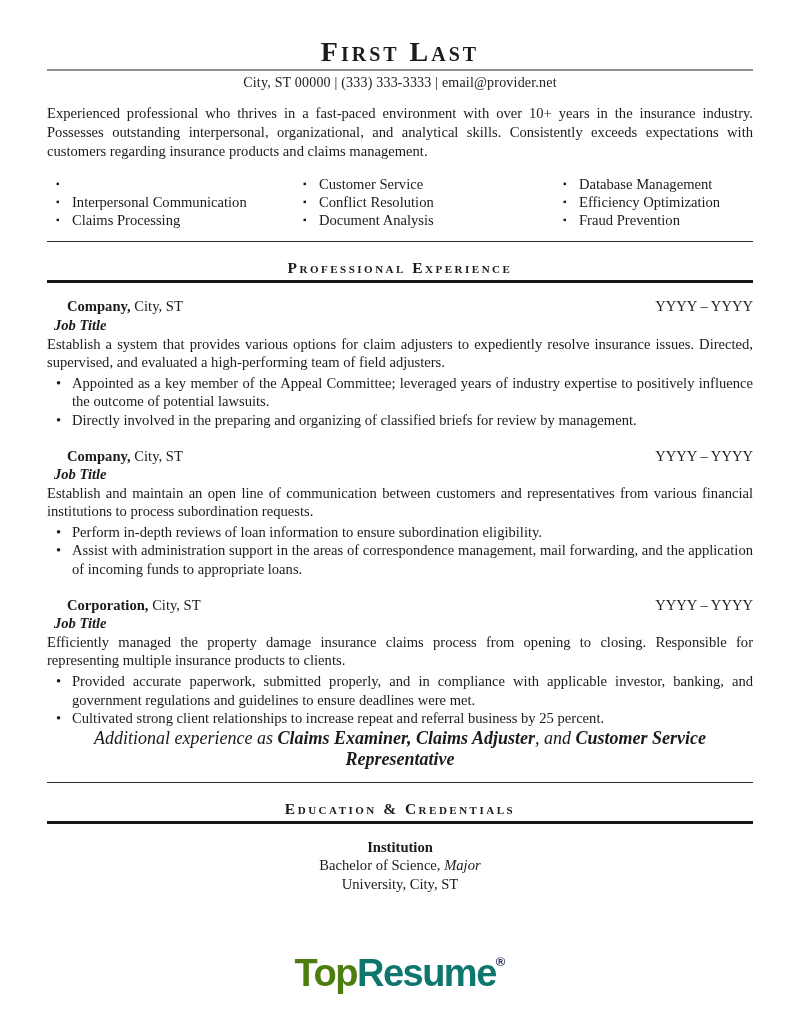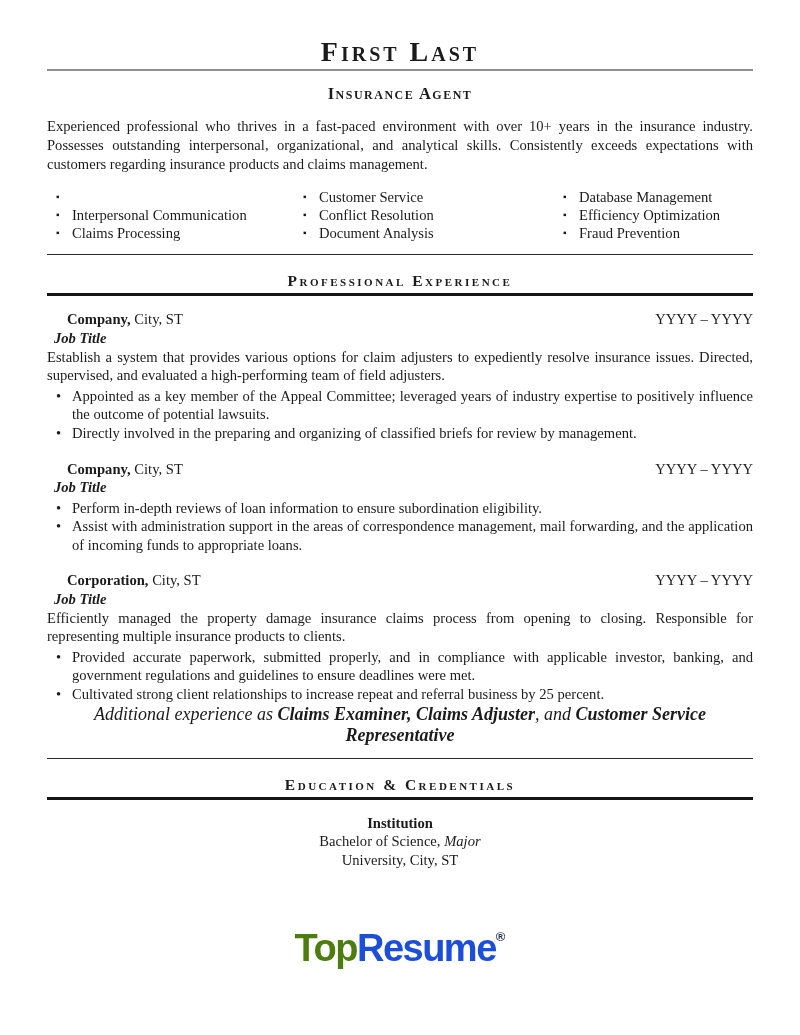--- a/index.html
+++ b/index.html
@@ -99,37 +99,37 @@
     text-align: center;
     margin-top: 46px;
     font-family: "Liberation Sans", sans-serif;
     font-weight: bold;
     font-size: 38px;
     letter-spacing: -1.5px;
     line-height: 44px;
     user-select: none;
   }
   .logo-top { color: #4d7c0f; }
-  .logo-resume { color: #1d4ed8; }
+  .logo-resume { color: #0f766e; }
   .logo-reg {
     font-size: 13px;
     vertical-align: 20px;
     letter-spacing: 0;
     color: #1f2b56;
   }
 </style>
 </head>
 <body>
 
 <div class="page">
 
   <div class="name">First Last</div>
   <hr class="name-rule">
-
-  <div class="role-title">Insurance Agent</div>
+  <div class="contact">City, ST 00000  |  (333) 333-3333  | email@provider.net</div>
+
 
   <p class="summary">Experienced professional who thrives in a fast-paced environment with over 10+ years in the insurance industry. Possesses outstanding interpersonal, organizational, and analytical skills. Consistently exceeds expectations with customers regarding insurance products and claims management.</p>
 
   <div class="skills">
     <ul class="skill-col c1">
       <li class="skill-item">
           <span class="blt sq">▪</span>
         </li>
       <li class="skill-item">
           <span class="blt sq">▪</span>
@@ -192,20 +192,21 @@
         </li>
     </ul>
   </div>
 
   <div class="job">
     <div class="job-header">
       <div class="job-company"><strong>Company,</strong><span> City, ST</span></div>
       <div class="job-dates">YYYY – YYYY</div>
     </div>
     <div class="job-title">Job Title</div>
+    <div class="job-desc">Establish and maintain an open line of communication between customers and representatives from various financial institutions to process subordination requests.</div>
     <ul class="exp-bullets">
       <li>
           <span class="blt">•</span>
           <span class="blt-text">Perform in-depth reviews of loan information to ensure subordination eligibility.</span>
         </li>
       <li>
           <span class="blt">•</span>
           <span class="blt-text">Assist with administration support in the areas of correspondence management, mail forwarding, and the application of incoming funds to appropriate loans.</span>
         </li>
     </ul>

